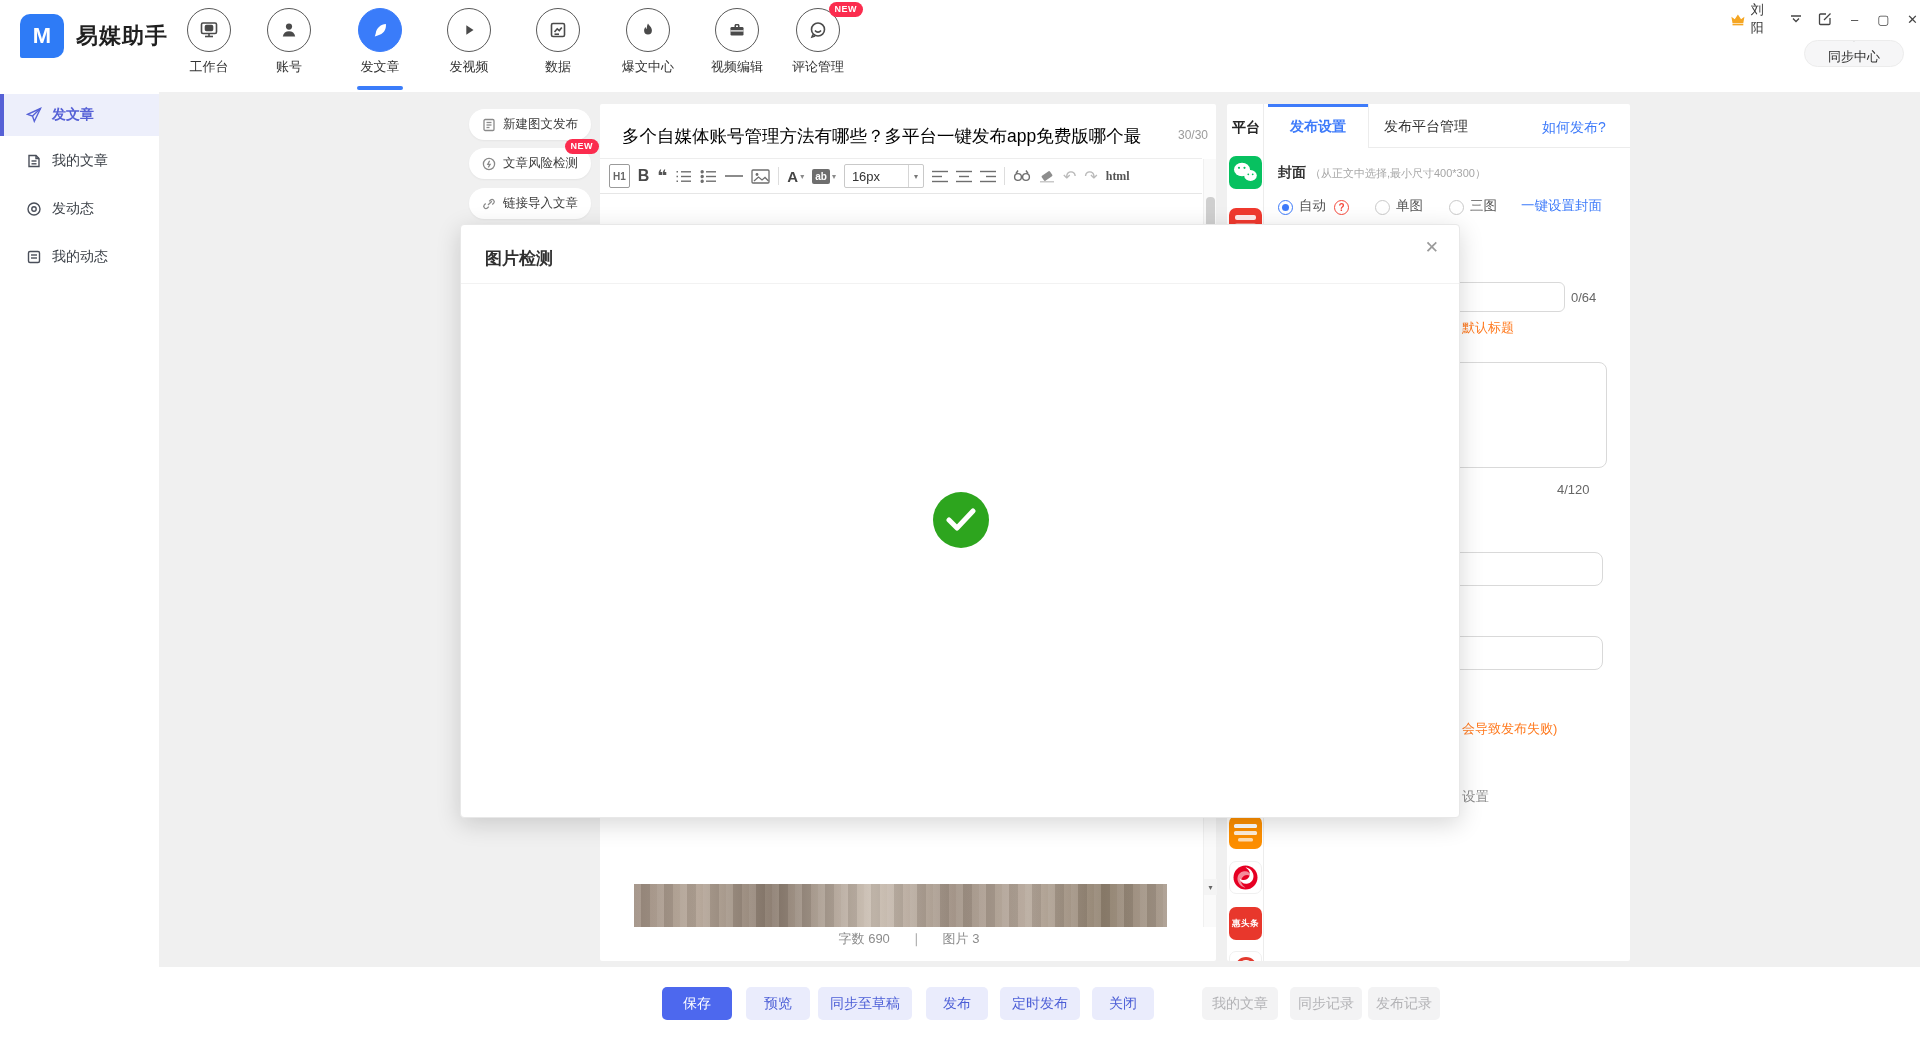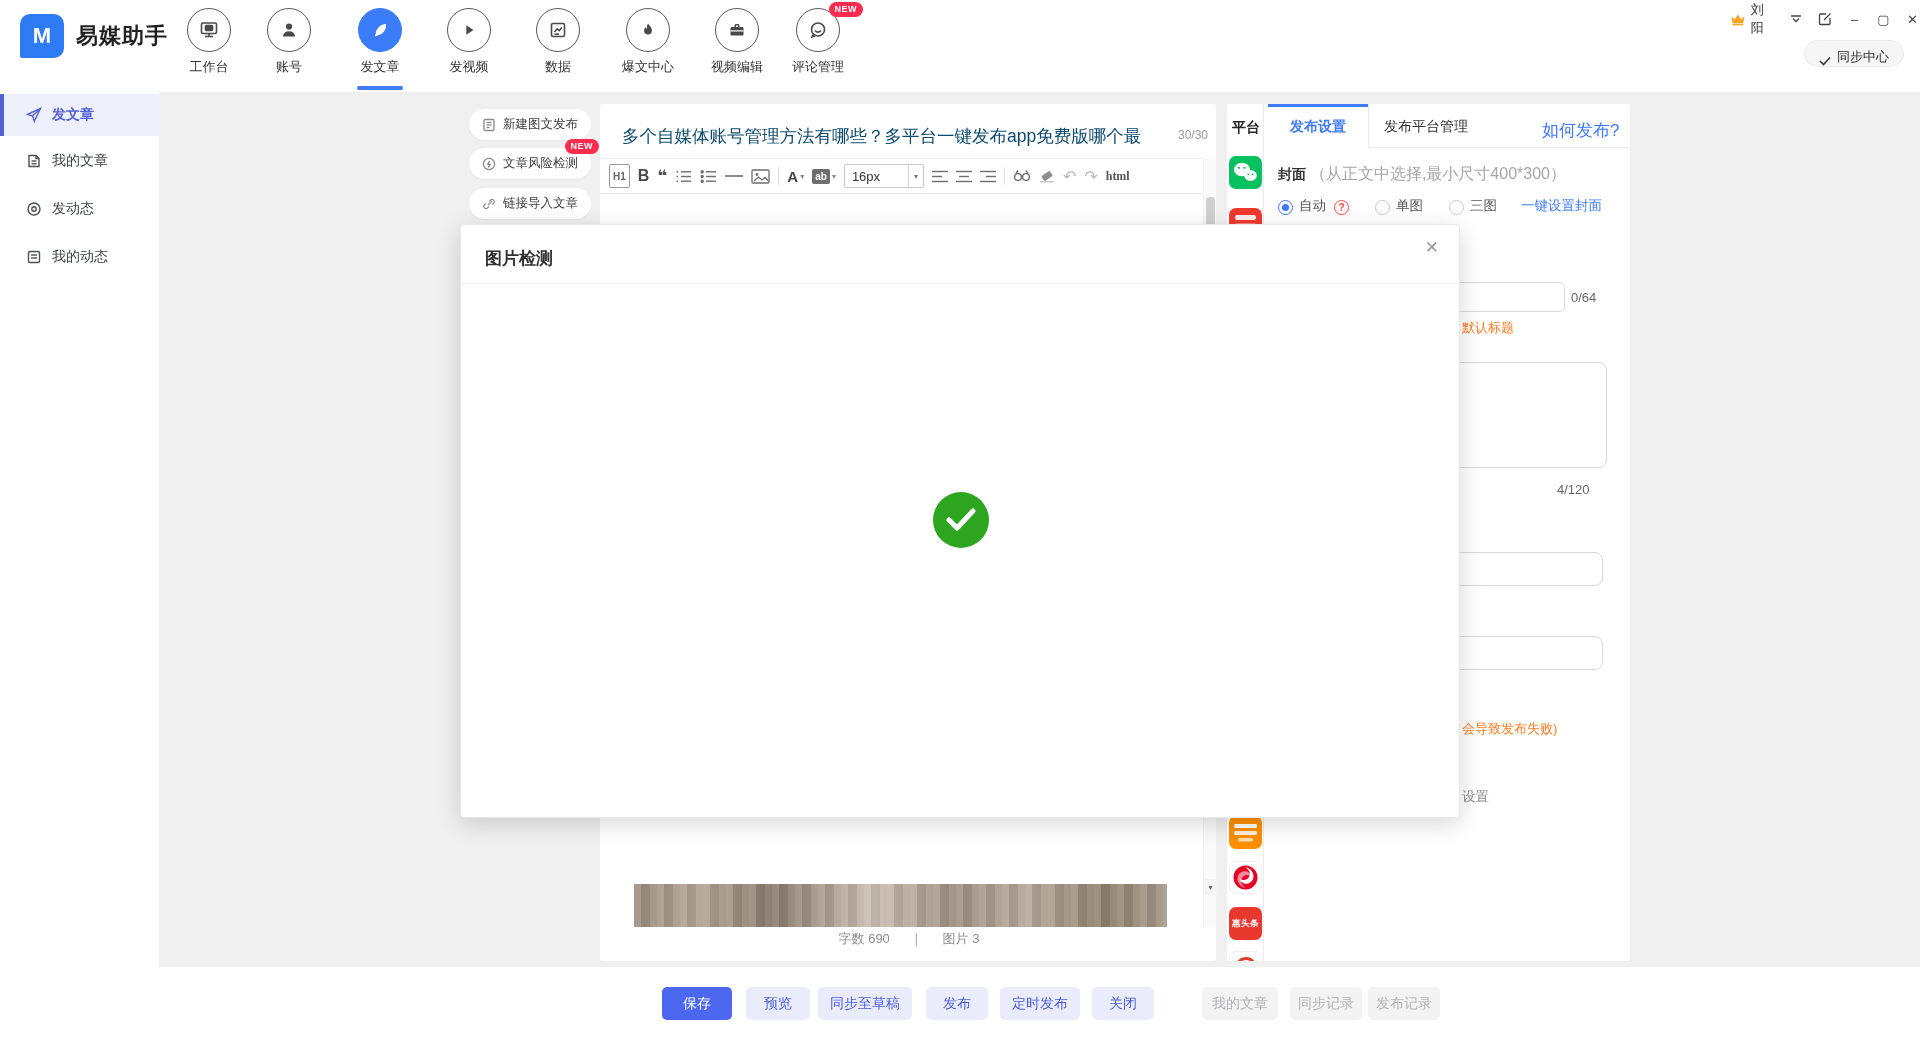--- a/index.html
+++ b/index.html
@@ -15,35 +15,35 @@
   .brand-name { font-size:22px; font-weight:700; color:#1f1f1f; letter-spacing:1px; }
   .nav-item { width:78px; top:8px; text-align:center; cursor:pointer; }
   .nav-circle { width:44px; height:44px; border-radius:50%; border:1.5px solid #595959; margin:0 auto; display:flex; align-items:center; justify-content:center; background:#fff; }
   .nav-circle.active { background:#3a7cfa; border-color:#3a7cfa; }
   .nav-label { margin-top:6px; font-size:13px; color:#333; }
   .nav-underline { left:357px; top:86px; width:46px; height:4px; border-radius:2px; background:#3a7cfa; }
   .new-badge { position:absolute; background:#fb2c4e; color:#fff; font-size:9px; font-weight:700; padding:2px 6px 3px; border-radius:9px; letter-spacing:.5px; }
   .userline { top:8px; left:1730px; display:flex; align-items:center; gap:14px; height:22px; }
   .user-name { font-size:13px; color:#333; }
   .winbtn { font-size:13px; color:#444; width:16px; text-align:center; cursor:pointer; }
-  .sync-pill { left:1804px; top:40px; width:100px; height:27px; background:#f6f6f7; border:1px solid #ececec; border-radius:14px; display:flex; align-items:flex-end; justify-content:center; gap:6px; font-size:13px; color:#2e2e2e; cursor:pointer; }
+  .sync-pill { left:1804px; top:40px; width:100px; height:27px; background:#f6f6f7; border:1px solid #ececec; border-radius:14px; display:flex; align-items:center; justify-content:center; gap:6px; font-size:13px; color:#2e2e2e; cursor:pointer;flex-direction:column; }
 
   
   #sidebar { left:0; top:92px; width:159px; height:948px; background:#fff; z-index:4; }
   .side-item { position:absolute; left:0; width:159px; height:42px; display:flex; align-items:center; gap:10px; padding-left:26px; font-size:14px; color:#3a3f46; cursor:pointer; }
   .side-item.active { background:#edeffb; color:#5661d6; font-weight:700; }
   .side-item.active::before { content:""; position:absolute; left:0; top:0; width:4px; height:42px; background:#5661d6; }
   .side-item svg { flex:0 0 auto; }
 
   
   .qa-pill { left:469px; width:122px; height:31px; background:#fff; border-radius:16px; display:flex; align-items:center; gap:7px; padding-left:13px; font-size:12.5px; color:#3c3c3c; box-shadow:0 1px 2px rgba(0,0,0,.05); cursor:pointer; }
 
   
   #editor-card { left:600px; top:104px; width:616px; height:857px; background:#fff; border-radius:2px; }
-  .editor-title { position:absolute; left:22px; top:20px; width:540px; font-size:17.5px; font-weight:500; color:#0c4a6e; white-space:nowrap; overflow:hidden; }
+  .editor-title { position:absolute; left:22px; top:20px; width:540px; font-size:17.5px; font-weight:500; color:#000000; white-space:nowrap; overflow:hidden; }
   .title-counter { position:absolute; left:578px; top:24px; font-size:12px; color:#9b9b9b; }
   .toolbar { position:absolute; left:0; top:54px; width:602px; height:36px; border-top:1px solid #ededed; border-bottom:1px solid #e6e6e6; display:flex; align-items:center; gap:8px; padding-left:9px; color:#6e6e6e; }
   .tb { display:flex; align-items:center; justify-content:center; height:24px; cursor:pointer; color:#6e6e6e; }
   .tb-h1 { border:1px solid #9a9a9a; border-radius:2px; font-size:10px; font-weight:700; padding:1px 3px; color:#666; }
   .tb-b { font-weight:700; font-size:16px; color:#4a4a4a; }
   .tb-quote { font-size:17px; font-weight:700; color:#555; }
   .tb-sep { width:1px; height:18px; background:#ddd; }
   .tb-ddtri { font-size:8px; color:#8a8a8a; margin-left:2px; }
   .tb-ab { background:#6e6e6e; color:#fff; font-size:10px; font-weight:700; border-radius:2px; padding:2px 3px; }
   .size-select { border:1px solid #c9c9c9; border-radius:2px; height:24px; width:80px; display:flex; align-items:center; background:#fff; cursor:pointer; }
@@ -66,24 +66,24 @@
   
   #platform-card { left:1227px; top:104px; width:403px; height:857px; background:#fff; border-radius:2px; overflow:hidden; }
   .rail { position:absolute; left:0; top:0; width:37px; height:857px; border-right:1px solid #ececec; }
   .rail-header { position:absolute; left:5px; top:15px; font-size:14px; font-weight:700; color:#262626; }
   .ptile { position:absolute; left:2px; width:33px; height:33px; border-radius:7px; overflow:hidden; cursor:pointer; }
   .tab-active-bar { position:absolute; left:41px; top:0; width:100px; height:3px; background:#3e7bfa; }
   .tabs-border { position:absolute; left:141px; top:43px; width:262px; height:1px; background:#ececec; }
   .tab { position:absolute; top:14px; font-size:14px; cursor:pointer; }
   .tab.active { color:#3e7bfa; font-weight:700; }
   .tab-divider { position:absolute; left:141px; top:0; width:1px; height:44px; background:#ececec; }
-  .help-link { position:absolute; left:315px; top:15px; font-size:17px; color:#3e7bfa; cursor:pointer; }
+  .help-link { position:absolute; left:315px; top:15px; font-size:14px; color:#3e7bfa; cursor:pointer; }
   .cover-row { position:absolute; left:51px; top:60px; font-size:14px; }
   .cover-label { font-weight:700; color:#333; }
-  .cover-hint { color:#a6a6a6; font-size:16px; }
+  .cover-hint { color:#a6a6a6; font-size:11px; }
   .radio-row { position:absolute; left:51px; top:93px; display:flex; align-items:flex-end; font-size:13.5px; color:#555; }
   .radio { width:15px; height:15px; border-radius:50%; border:1px solid #c9c9c9; margin-right:6px; background:#fff; }
   .radio.checked { border:1px solid #3e7bfa; position:relative; }
   .radio.checked::after { content:""; position:absolute; left:3px; top:3px; width:7px; height:7px; border-radius:50%; background:#3e7bfa; }
   .q-help { width:15px; height:15px; border-radius:50%; border:1.4px solid #f5483b; color:#f5483b; font-size:10px; display:flex; align-items:center; justify-content:center; margin-left:8px; font-weight:700; }
   .set-cover-link { color:#3e7bfa; cursor:pointer; }
   .pp-input { position:absolute; background:#fff; border:1px solid #d9d9d9; border-radius:6px; }
   .pp-counter { position:absolute; font-size:13px; color:#666; }
   .pp-frag-orange { position:absolute; font-size:13px; color:#ff7a1f; }
   .pp-frag-gray { position:absolute; font-size:13.5px; color:#8c8c8c; }

